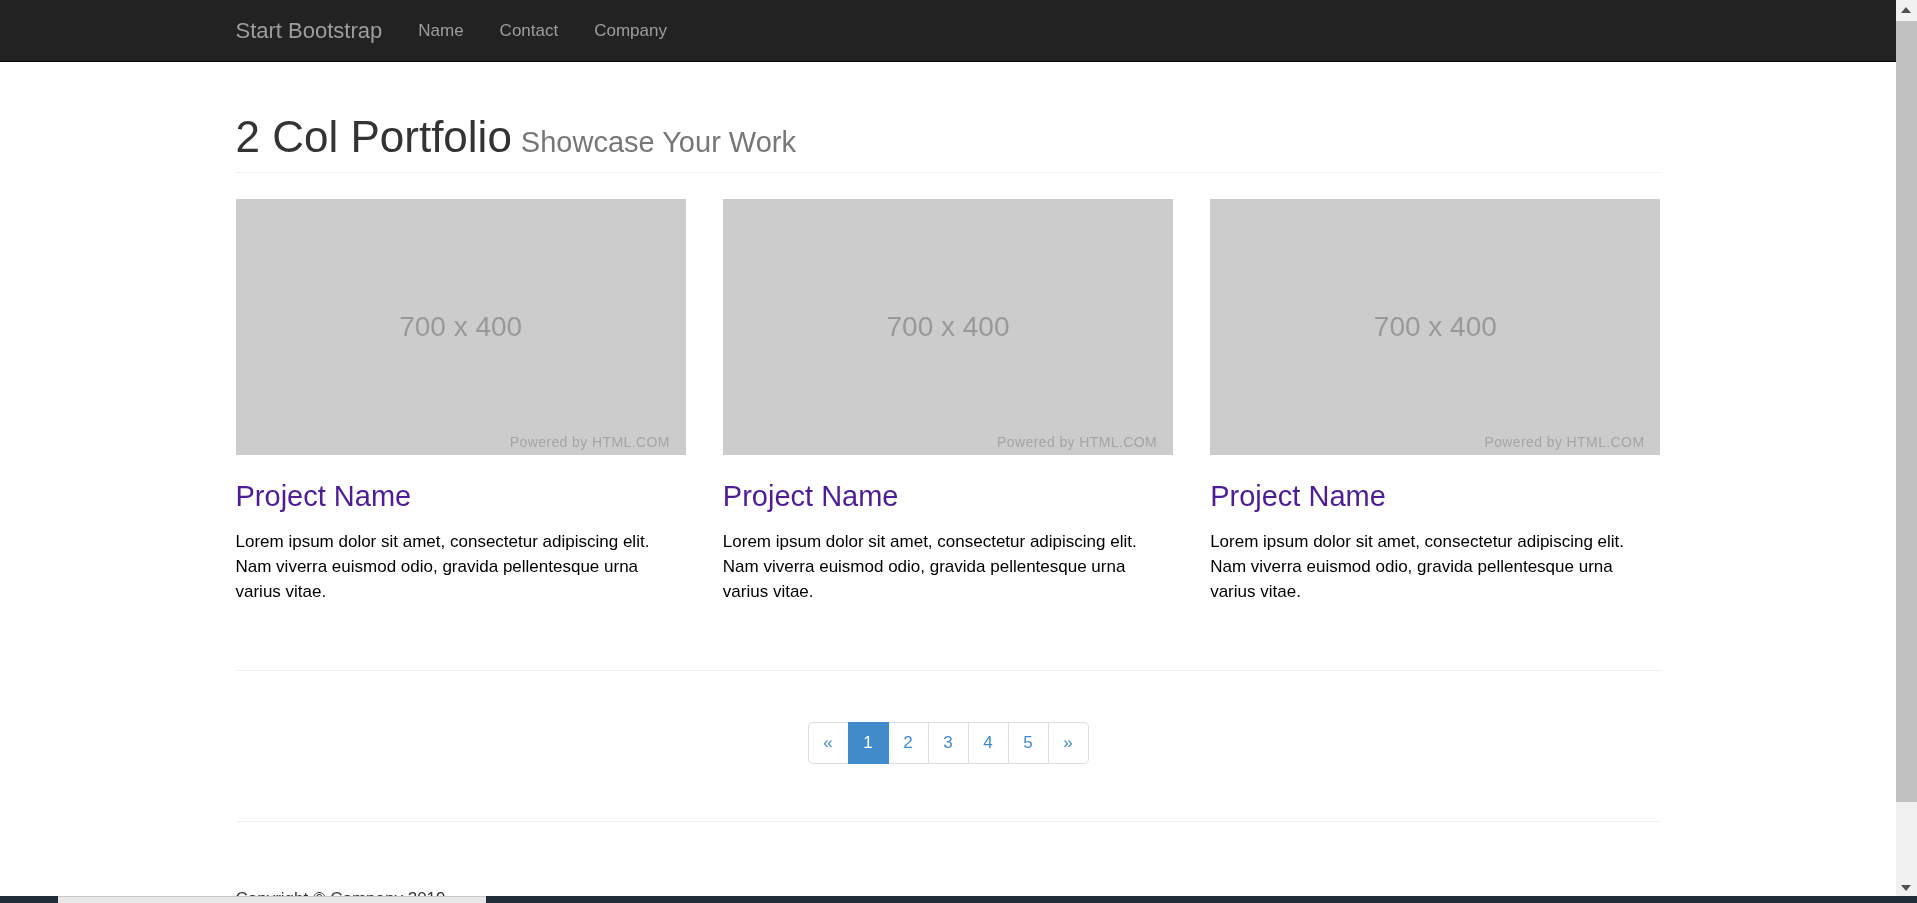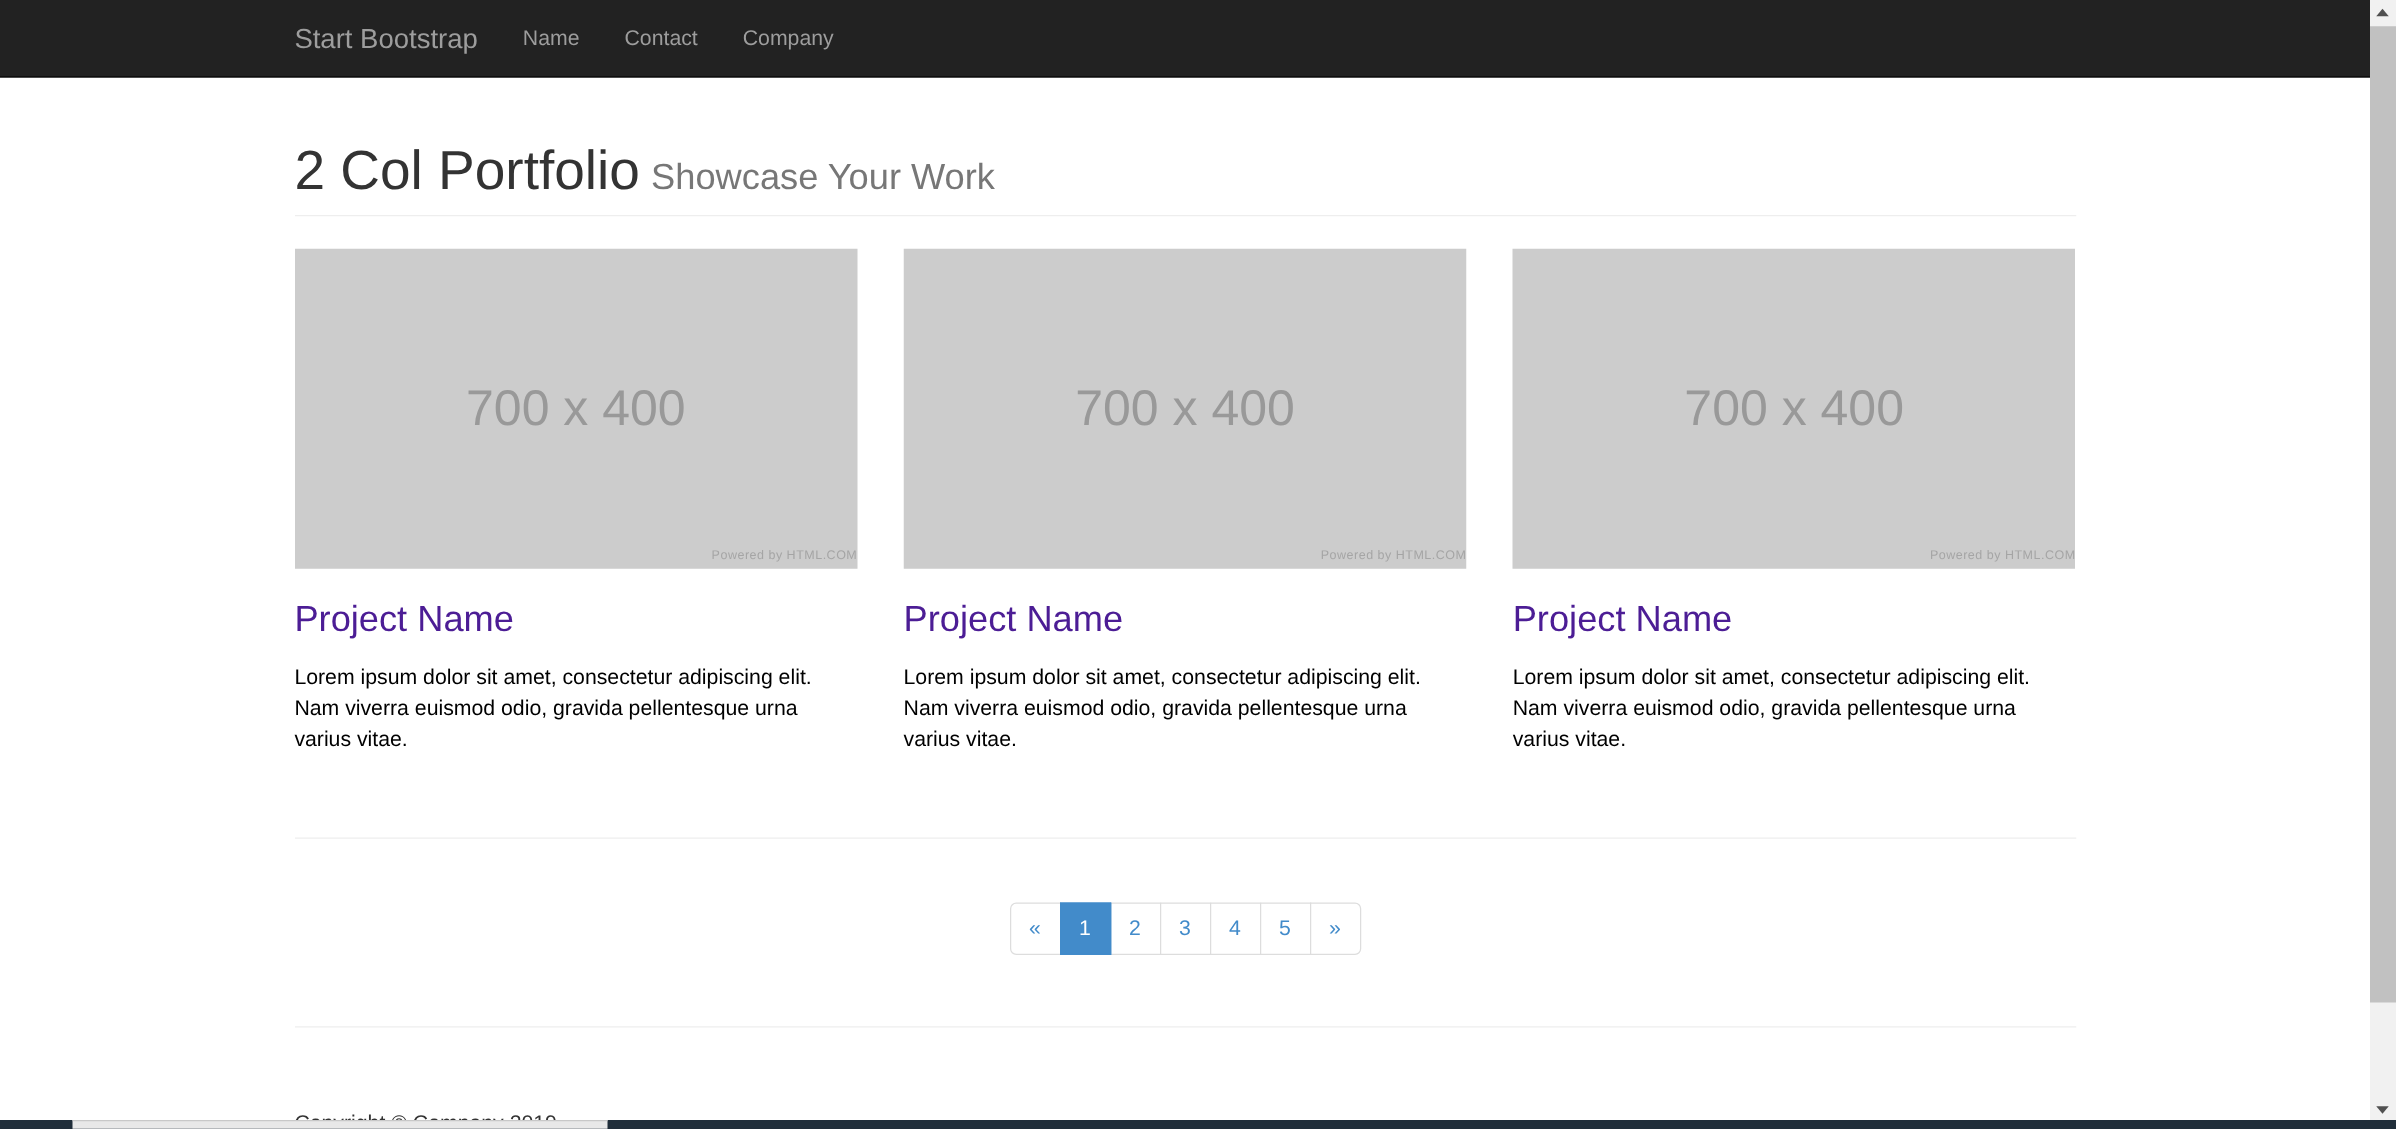--- a/index.html
+++ b/index.html
@@ -51,24 +51,24 @@
 
   
   .row { display: flex; gap: 37px; margin-top: 26px; }
   .col { flex: 1 1 0; min-width: 0; }
 
   .thumb {
     display: block; height: 256px; background: #cccccc;
     position: relative; text-decoration: none;
     display: flex; align-items: center; justify-content: center;
   }
-  .ph-text { font-size: 40px; color: #999999; }
+  .ph-text { font-size: 28px; color: #999999; }
   .watermark {
-    position: absolute; right: 0; bottom: 5px;
-    font-size: 10px; color: #a5a5a5; letter-spacing: 0.4px;
+    position: absolute; right: 16px; bottom: 5px;
+    font-size: 14px; color: #a5a5a5; letter-spacing: 0.4px;
   }
 
   .col h3 { margin: 26px 0 0 0; font-size: 29px; font-weight: 400; line-height: 1.1; }
   .col h3 a { color: #4c1d95; text-decoration: none; }
   .desc {
     margin: 16px 0 0 0; font-size: 17px; line-height: 25px;
     color: #000000; max-width: 438px;
   }
 
   hr { border: 0; border-top: 1px solid #eeeeee; margin: 0; }

